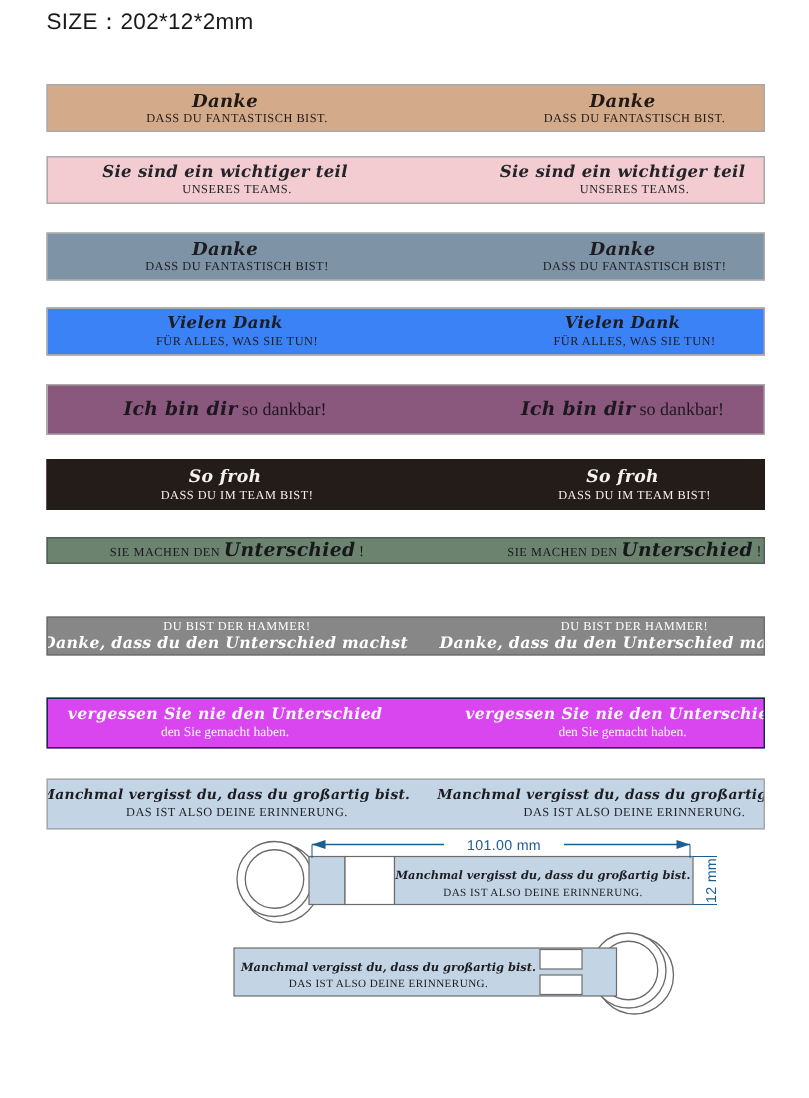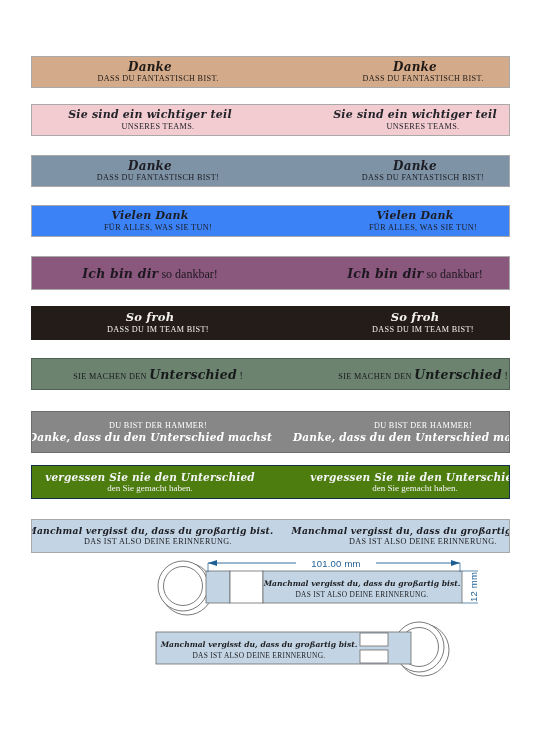--- a/index.html
+++ b/index.html
@@ -113,20 +113,21 @@
     font-family: "Liberation Serif", serif;
     font-size: 7.4px;
     fill: #1c1c20;
     letter-spacing: 0.3px;
   }
 </style>
 </head>
 <body>
 
 <div id="header">
+  <div id="title-size">SIZE：202*12*2mm</div>
 </div>
 
 <div class="strip" style="top:56px;height:32px;background:#d3ab8b;">
   <div class="strip-label label-a" style="color:#201a16;">
     <span class="line1 script" style="font-size:12px;">Danke</span>
     <span class="line2 serif-caps" style="font-size:8.2px;">DASS DU FANTASTISCH BIST.</span>
   </div>
   <div class="strip-label label-b" style="color:#201a16;">
     <span class="line1 script" style="font-size:12px;">Danke</span>
     <span class="line2 serif-caps" style="font-size:8.2px;">DASS DU FANTASTISCH BIST.</span>
@@ -179,41 +180,41 @@
   <div class="strip-label label-a" style="color:#f4f2ef;">
     <span class="line1 script" style="font-size:11.5px;">So froh</span>
     <span class="line2 serif-caps" style="font-size:8.2px;">DASS DU IM TEAM BIST!</span>
   </div>
   <div class="strip-label label-b" style="color:#f4f2ef;">
     <span class="line1 script" style="font-size:11.5px;">So froh</span>
     <span class="line2 serif-caps" style="font-size:8.2px;">DASS DU IM TEAM BIST!</span>
   </div>
 </div>
 
-<div class="strip" style="top:358px;height:32px;background:#6c8370;border-color:#4f6254;">
+<div class="strip" style="top:358px;height:18px;background:#6c8370;border-color:#4f6254;">
   <div class="strip-label label-a" style="color:#17181a;">
     <span class="inline-mix"><span class="serif-caps" style="font-size:8.2px;">SIE MACHEN DEN </span><span class="script" style="font-size:12.5px;">Unterschied</span><span class="serif-plain" style="font-size:10px;"> !</span></span>
   </div>
   <div class="strip-label label-b" style="color:#17181a;">
     <span class="inline-mix"><span class="serif-caps" style="font-size:8.2px;">SIE MACHEN DEN </span><span class="script" style="font-size:12.5px;">Unterschied</span><span class="serif-plain" style="font-size:10px;"> !</span></span>
   </div>
 </div>
 
-<div class="strip" style="top:411px;height:42px;background:#878787;border-color:#6e6e6e;">
+<div class="strip" style="top:411px;height:26px;background:#878787;border-color:#6e6e6e;">
   <div class="strip-label label-a" style="color:#ffffff;">
     <span class="line1 serif-caps" style="font-size:8.2px;">DU BIST DER HAMMER!</span>
     <span class="line2 script" style="font-size:10.5px;">Danke, dass du den Unterschied machst</span>
   </div>
   <div class="strip-label label-b" style="color:#ffffff;">
     <span class="line1 serif-caps" style="font-size:8.2px;">DU BIST DER HAMMER!</span>
     <span class="line2 script" style="font-size:10.5px;">Danke, dass du den Unterschied machst</span>
   </div>
 </div>
 
-<div class="strip" style="top:465px;height:34px;background:#4d7c0f;border-color:#13304b;">
+<div class="strip" style="top:465px;height:34px;background:#d946ef;border-color:#13304b;">
   <div class="strip-label label-a" style="color:#f5f6f7;">
     <span class="line1 script" style="font-size:10.5px;">vergessen Sie nie den Unterschied</span>
     <span class="line2 serif-plain" style="font-size:9px;">den Sie gemacht haben.</span>
   </div>
   <div class="strip-label label-b" style="color:#f5f6f7;">
     <span class="line1 script" style="font-size:10.5px;">vergessen Sie nie den Unterschied</span>
     <span class="line2 serif-plain" style="font-size:9px;">den Sie gemacht haben.</span>
   </div>
 </div>
 

